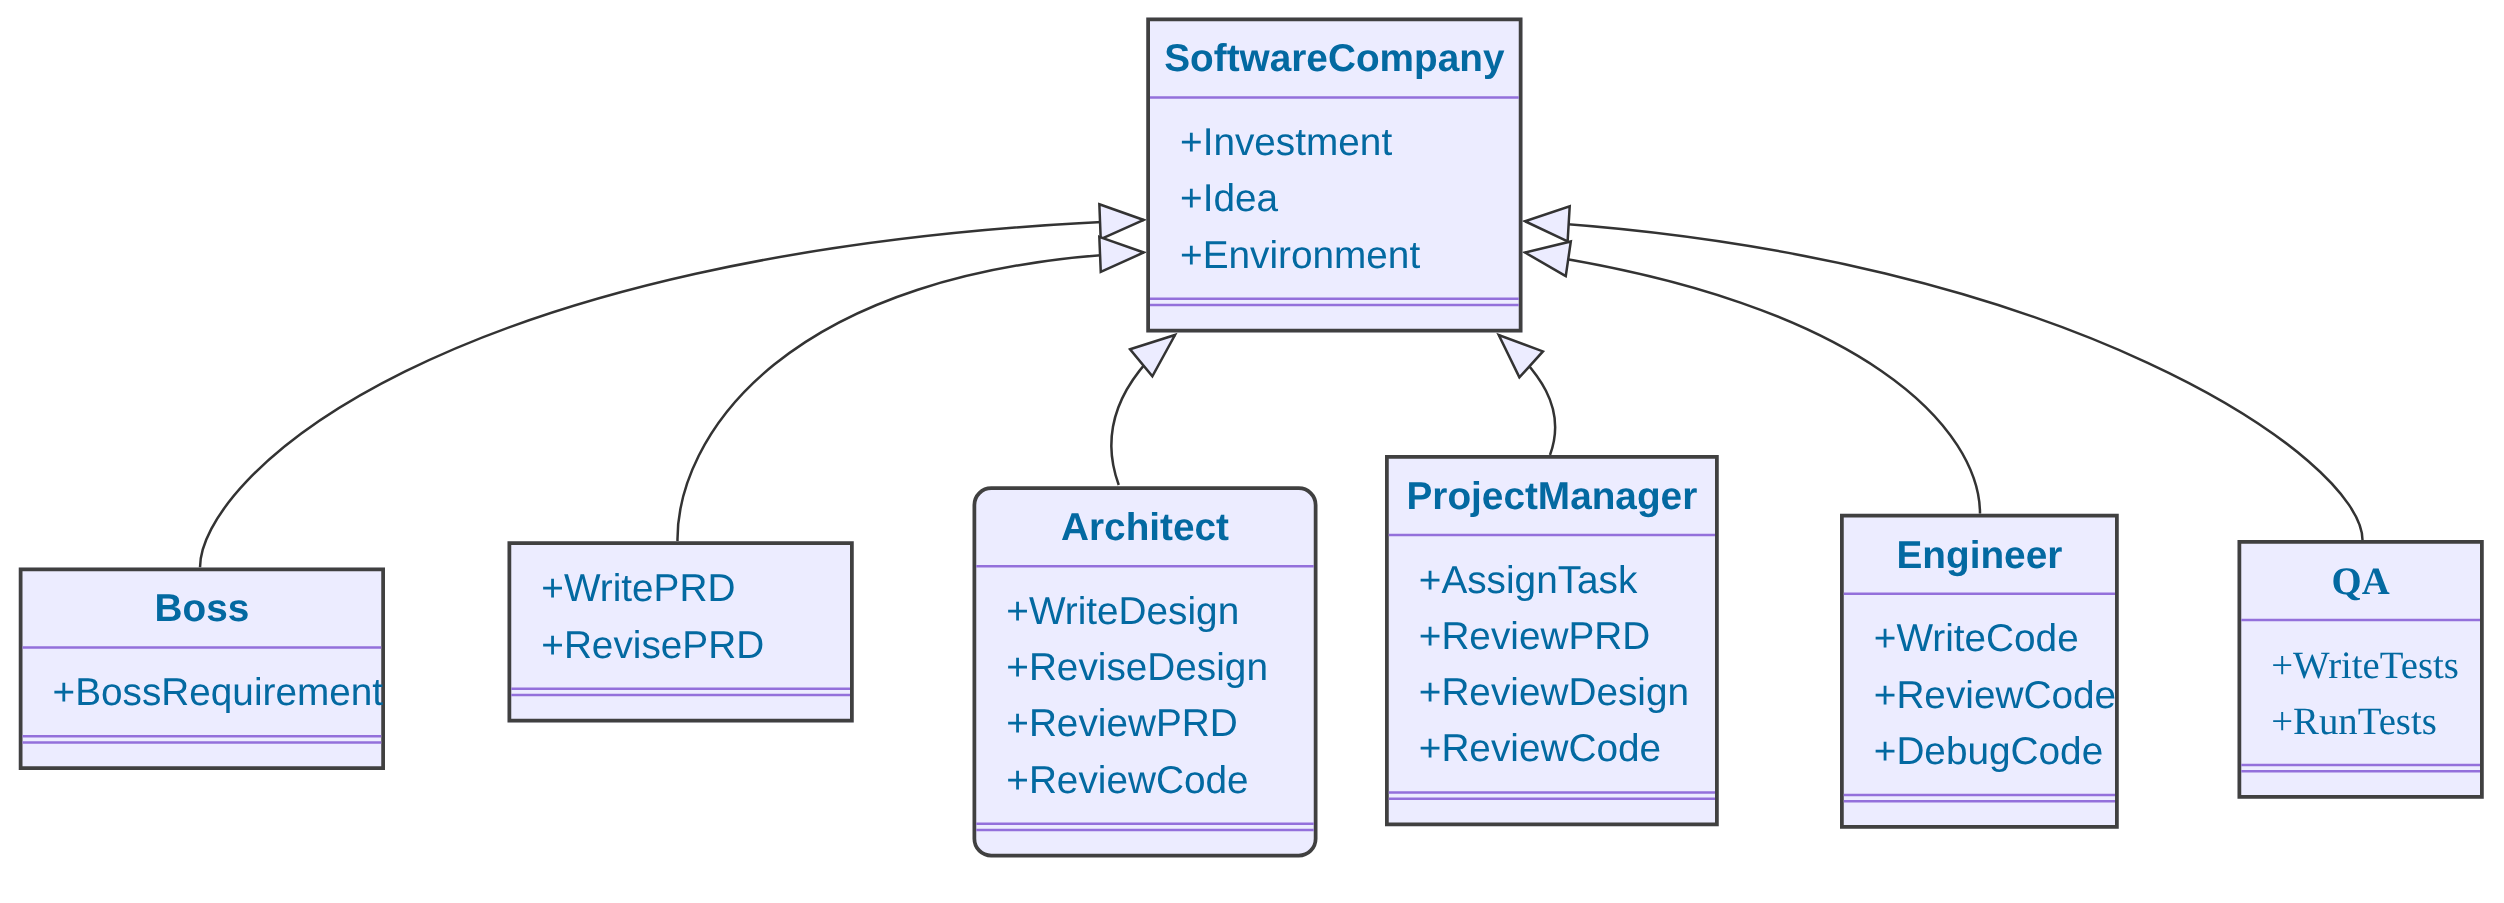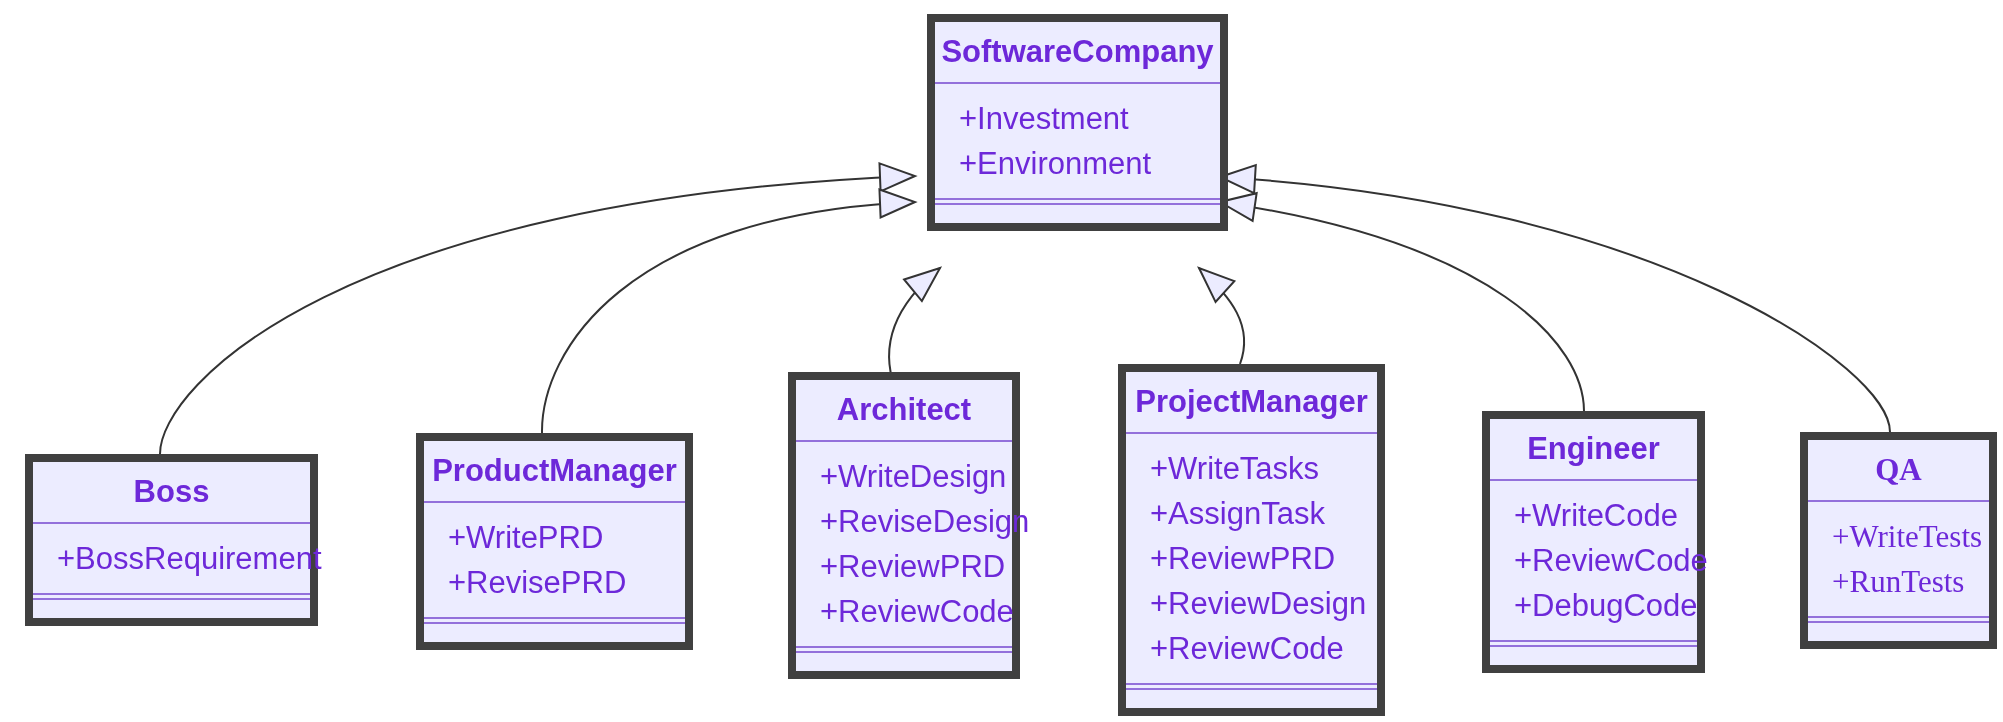--- a/index.html
+++ b/index.html
@@ -20,23 +20,22 @@
     left: 0;
     top: 0;
     width: 2003px;
     height: 722px;
     pointer-events: none;
   }
   .class-box {
     position: absolute;
     box-sizing: border-box;
     background: #ECECFF;
-    border: 8px solid #404040;
-    color: #6d28d9;
-    margin-left: 10px;
+    border: 3px solid #404040;
+    color: #0369a1;
   }
   .class-title {
     height: 60px;
     line-height: 60px;
     text-align: center;
     font-weight: bold;
     font-size: 31px;
     border-bottom: 2px solid #9370DB;
     white-space: nowrap;
     overflow: hidden;
@@ -74,61 +73,60 @@
     <path d="M 895 388 C 876 336, 906 296, 940 268" fill="none" stroke="#333333" stroke-width="2" marker-end="url(#hollowTriangle)"></path>
     <path d="M 1240 364 C 1254 326, 1231 297, 1199 268" fill="none" stroke="#333333" stroke-width="2" marker-end="url(#hollowTriangle)"></path>
     <path d="M 1584 411 C 1584 345, 1495 242, 1220 202" fill="none" stroke="#333333" stroke-width="2" marker-end="url(#hollowTriangle)"></path>
     <path d="M 1890 432 C 1890 368, 1655 203, 1220 177" fill="none" stroke="#333333" stroke-width="2" marker-end="url(#hollowTriangle)"></path>
   </svg>
 
   <div class="class-box" style="left:917px; top:14px; width:301px;">
     <div class="class-title">SoftwareCompany</div>
     <div class="class-attrs">
       <div class="class-member">+Investment</div>
+      <div class="class-member">+Idea</div>
       <div class="class-member">+Environment</div>
     </div>
     <div class="class-divider"></div>
     <div class="class-methods-empty"></div>
   </div>
 
   <div class="class-box" style="left:15px; top:454px; width:293px;">
     <div class="class-title">Boss</div>
     <div class="class-attrs">
       <div class="class-member">+BossRequirement</div>
     </div>
     <div class="class-divider"></div>
     <div class="class-methods-empty"></div>
   </div>
 
   <div class="class-box" style="left:406px; top:433px; width:277px;">
-    <div class="class-title">ProductManager</div>
     <div class="class-attrs">
       <div class="class-member">+WritePRD</div>
       <div class="class-member">+RevisePRD</div>
     </div>
     <div class="class-divider"></div>
     <div class="class-methods-empty"></div>
   </div>
 
-  <div class="class-box" style="left:778px; top:372px; width:232px;">
+  <div class="class-box" style="left:778px; top:389px; width:276px;border-radius:15px;">
     <div class="class-title">Architect</div>
     <div class="class-attrs">
       <div class="class-member">+WriteDesign</div>
       <div class="class-member">+ReviseDesign</div>
       <div class="class-member">+ReviewPRD</div>
       <div class="class-member">+ReviewCode</div>
     </div>
     <div class="class-divider"></div>
     <div class="class-methods-empty"></div>
   </div>
 
   <div class="class-box" style="left:1108px; top:364px; width:267px;">
     <div class="class-title">ProjectManager</div>
     <div class="class-attrs">
-      <div class="class-member">+WriteTasks</div>
       <div class="class-member">+AssignTask</div>
       <div class="class-member">+ReviewPRD</div>
       <div class="class-member">+ReviewDesign</div>
       <div class="class-member">+ReviewCode</div>
     </div>
     <div class="class-divider"></div>
     <div class="class-methods-empty"></div>
   </div>
 
   <div class="class-box" style="left:1472px; top:411px; width:223px;">

